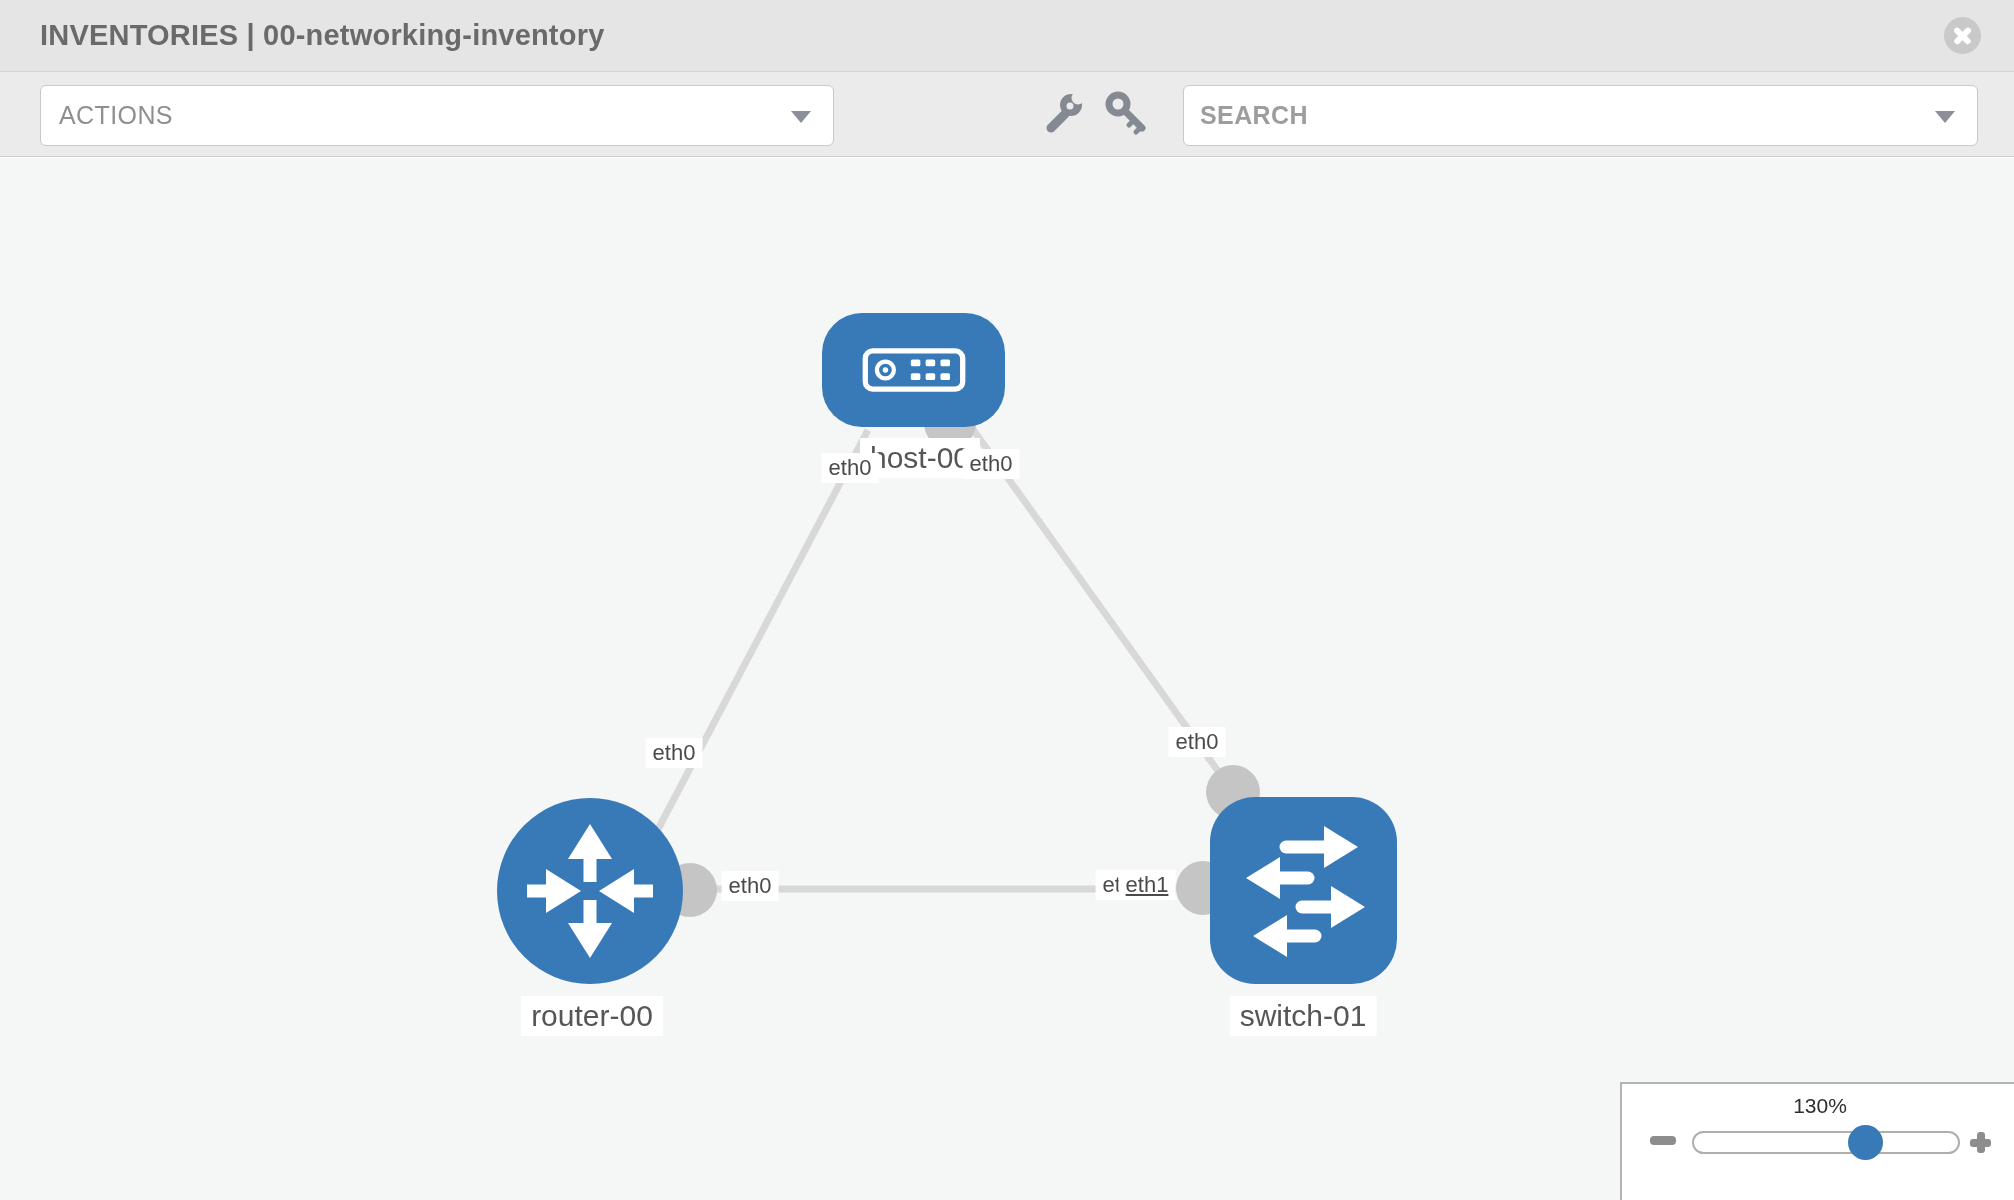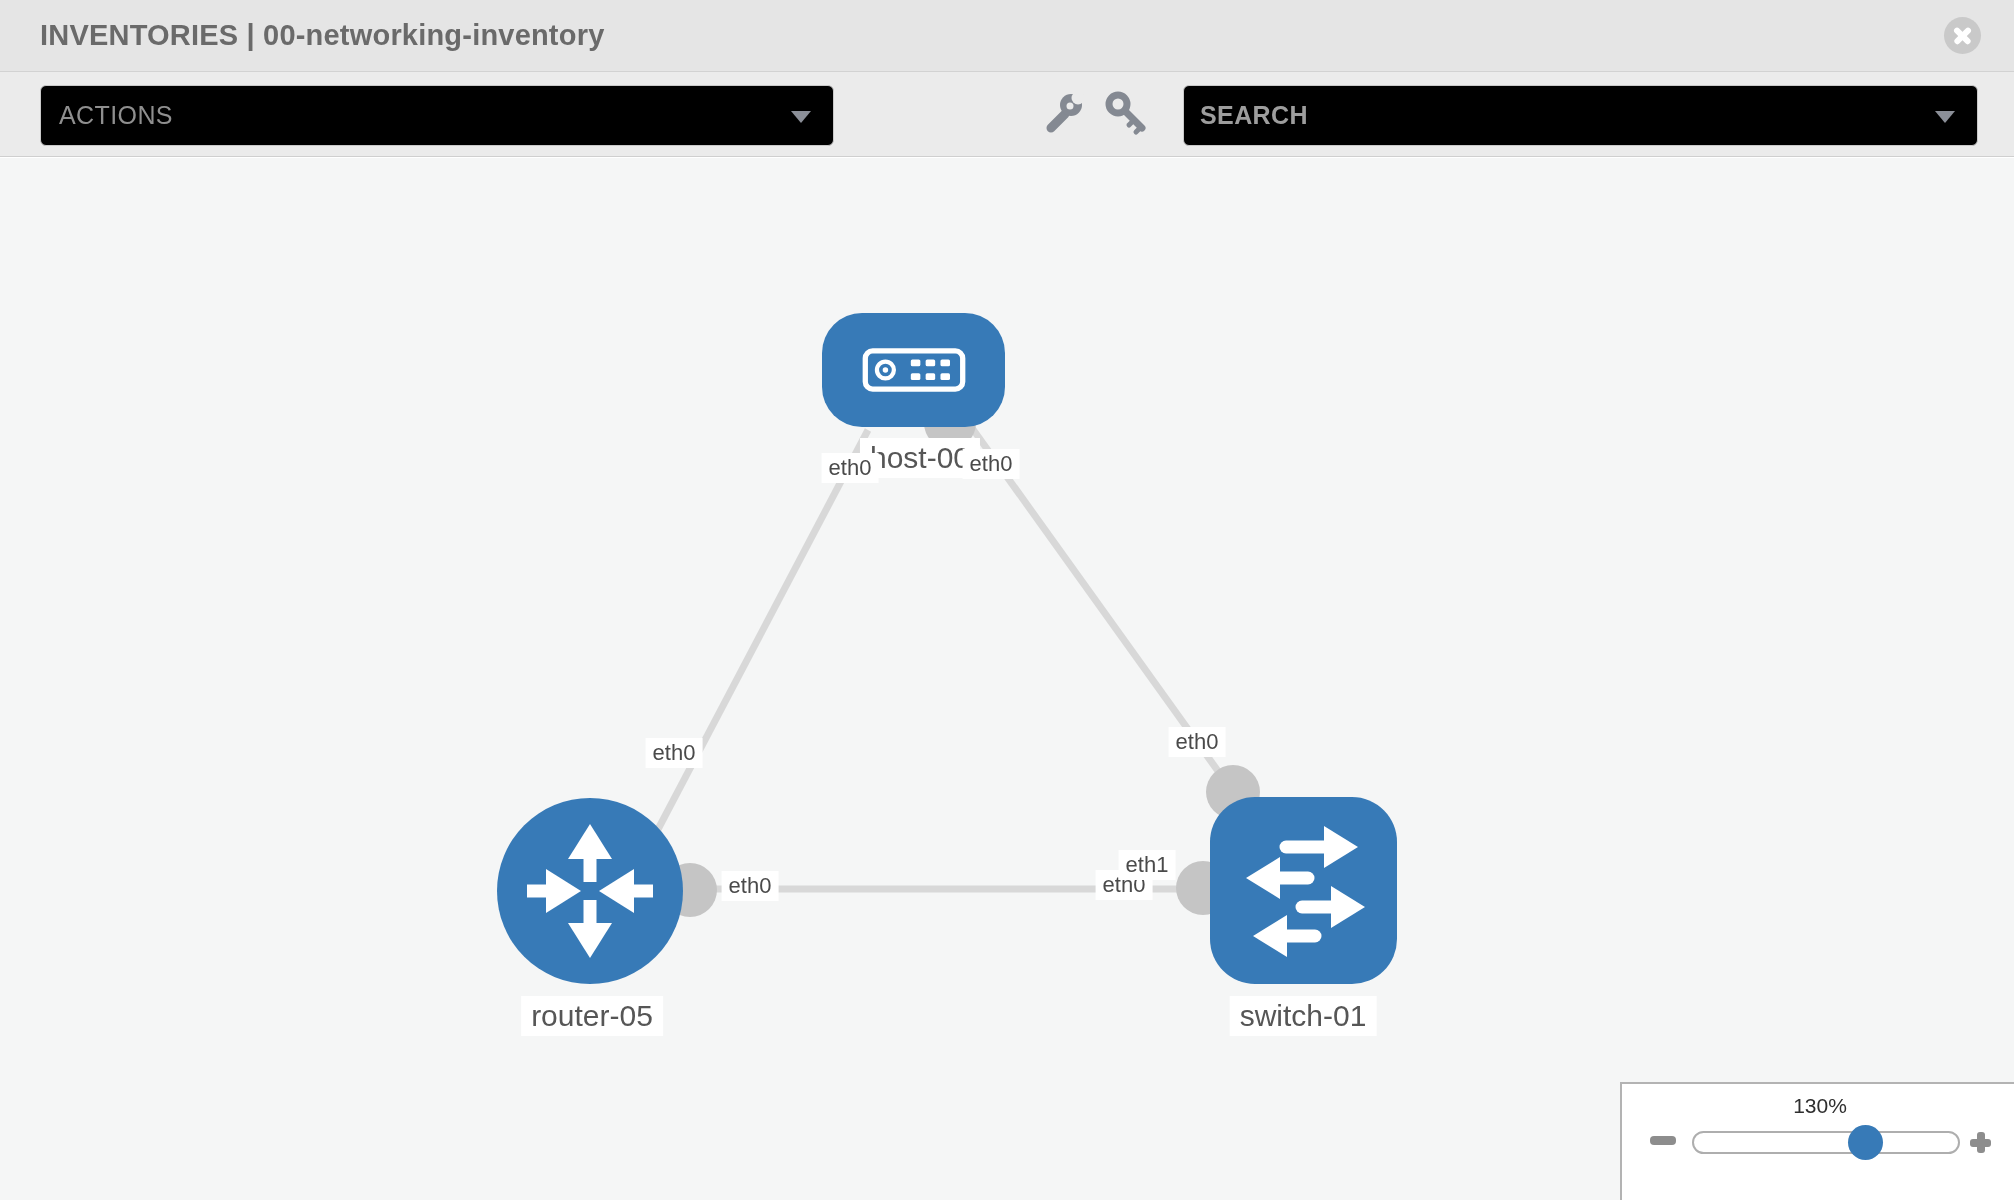--- a/index.html
+++ b/index.html
@@ -27,21 +27,21 @@
   }
   .close-btn .bar.a { transform: rotate(45deg); }
   .close-btn .bar.b { transform: rotate(-45deg); }
 
   
   .toolbar {
     position: absolute; left: 0; top: 71px; width: 2014px; height: 86px;
     background: #ebebeb; border-top: 1px solid #d2d2d2; border-bottom: 1px solid #cfcfcf; z-index: 10;
   }
   .dropdown {
-    position: absolute; top: 13px; height: 61px; background: #000000;
+    position: absolute; top: 13px; height: 61px; background: #ffffff;
     border: 1px solid #c9c9c9; border-radius: 6px;
   }
   .dropdown .dd-label {
     position: absolute; left: 18px; top: 0; height: 59px; line-height: 59px;
     font-size: 25px; color: #8f8f8f; letter-spacing: 0.4px;
   }
   .caret-down {
     position: absolute; right: 22px; top: 25px; width: 0; height: 0;
     border-left: 10px solid transparent; border-right: 10px solid transparent;
     border-top: 12px solid #8b8f98;
@@ -158,30 +158,30 @@
       <polygon points="36,81 70,60 70,102" stroke="none"></polygon>
       <line x1="92" y1="110" x2="126" y2="110"></line>
       <polygon points="155,110 121,89 121,131" stroke="none"></polygon>
       <line x1="72" y1="139" x2="105" y2="139"></line>
       <polygon points="43,139 77,118 77,160" stroke="none"></polygon>
     </g>
   </svg>
 </div>
 
 <div class="graph-label node-label" style="left:920px; top:438px;">host-00</div>
-<div class="graph-label node-label" style="left:592px; top:996px;">router-05</div>
+<div class="graph-label node-label" style="left:592px; top:996px;">router-00</div>
 <div class="graph-label node-label" style="left:1303px; top:996px;">switch-01</div>
 
 <div class="graph-label if-label" style="left:850px; top:453px;">eth0</div>
 <div class="graph-label if-label" style="left:991px; top:449px;">eth0</div>
 <div class="graph-label if-label" style="left:674px; top:738px;">eth0</div>
 <div class="graph-label if-label" style="left:1197px; top:727px;">eth0</div>
 <div class="graph-label if-label" style="left:750px; top:871px;">eth0</div>
 <div class="graph-label if-label" style="left:1124px; top:870px;">eth0</div>
-<div class="graph-label if-label over" style="left:1147px; top:850px;">eth1</div>
+<div class="graph-label if-label over" style="left:1147px; top:870px;text-decoration:underline;">eth1</div>
 
 <div class="header">
   <div class="page-title">INVENTORIES | 00-networking-inventory</div>
   <div class="close-btn">
     <span class="bar a"></span>
     <span class="bar b"></span>
   </div>
 </div>
 
 <div class="toolbar">

